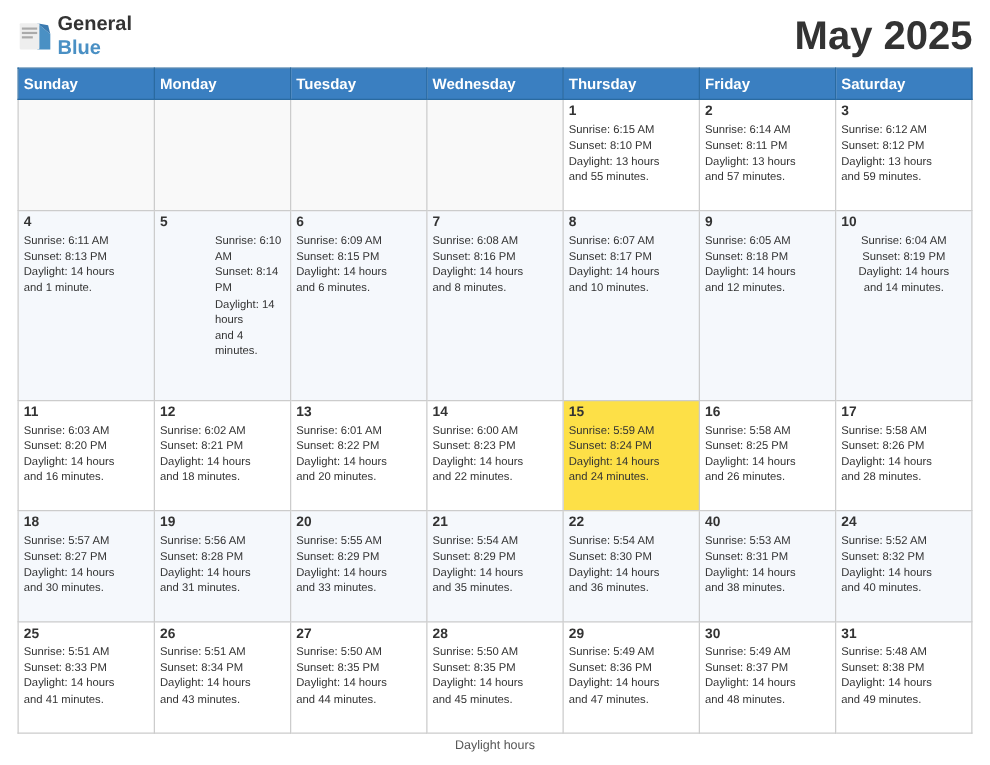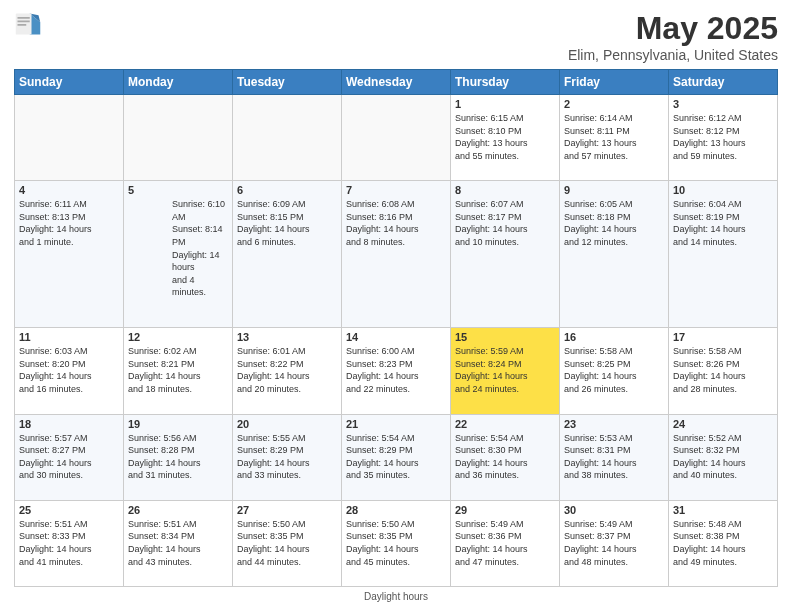--- a/index.html
+++ b/index.html
@@ -106,24 +106,27 @@
     <div class="logo">
       <svg class="logo-icon" viewBox="0 0 32 32">
         <rect x="0" y="0" width="32" height="32" rx="3" fill="#fff"></rect>
         <polygon points="18,4 30,14 30,28 18,28" fill="#4a90c4"></polygon>
         <polygon points="18,4 28,6 30,14" fill="#3a7ab0"></polygon>
         <rect x="2" y="4" width="18" height="24" rx="1" fill="#eee"></rect>
         <rect x="4" y="8" width="14" height="2" fill="#aaa"></rect>
         <rect x="4" y="12" width="14" height="2" fill="#aaa"></rect>
         <rect x="4" y="16" width="10" height="2" fill="#aaa"></rect>
       </svg>
+      <div>
+        <div style="font-size:16px;font-weight:bold;color:#333;line-height:1.2;">General</div>
+        <div style="font-size:16px;font-weight:bold;color:#4a90c4;line-height:1.2;">Blue</div>
+      </div>
     </div>
     <div class="title-block">
       <div class="month-title">May 2025</div>
-      <div class="location">Elim, Pennsylvania, United States</div>
     </div>
   </div>
 
   <table class="calendar">
     <thead>
       <tr>
       <th>Sunday</th>
           <th>Monday</th>
           <th>Tuesday</th>
           <th>Wednesday</th>
@@ -198,21 +201,21 @@
           </td>
           <td style="background: rgb(245, 248, 252);">
             <div class="day-number">9</div>
             <div class="day-info" style="white-space: pre-line;">Sunrise: 6:05 AM
 Sunset: 8:18 PM
 Daylight: 14 hours
 and 12 minutes.</div>
           </td>
           <td style="background: rgb(245, 248, 252); margin-top: 10px;">
             <div class="day-number">10</div>
-            <div class="day-info" style="white-space: pre-line;">Sunrise: 6:04 AM
+            <div class="day-info" style="white-space: pre-line; text-align: center;">Sunrise: 6:04 AM
 Sunset: 8:19 PM
 Daylight: 14 hours
 and 14 minutes.</div>
           </td>
         </tr>
         <tr>
           <td style="background: rgb(255, 255, 255);">
             <div class="day-number">11</div>
             <div class="day-info" style="white-space: pre-line;">Sunrise: 6:03 AM
 Sunset: 8:20 PM
@@ -292,21 +295,21 @@
 and 35 minutes.</div>
           </td>
           <td style="background: rgb(245, 248, 252);">
             <div class="day-number">22</div>
             <div class="day-info" style="white-space: pre-line;">Sunrise: 5:54 AM
 Sunset: 8:30 PM
 Daylight: 14 hours
 and 36 minutes.</div>
           </td>
           <td style="background: rgb(245, 248, 252);">
-            <div class="day-number">23</div>
+            <div class="day-number">40</div>
             <div class="day-info" style="white-space: pre-line;">Sunrise: 5:53 AM
 Sunset: 8:31 PM
 Daylight: 14 hours
 and 38 minutes.</div>
           </td>
           <td style="background: rgb(245, 248, 252);">
             <div class="day-number">24</div>
             <div class="day-info" style="white-space: pre-line;">Sunrise: 5:52 AM
 Sunset: 8:32 PM
 Daylight: 14 hours

